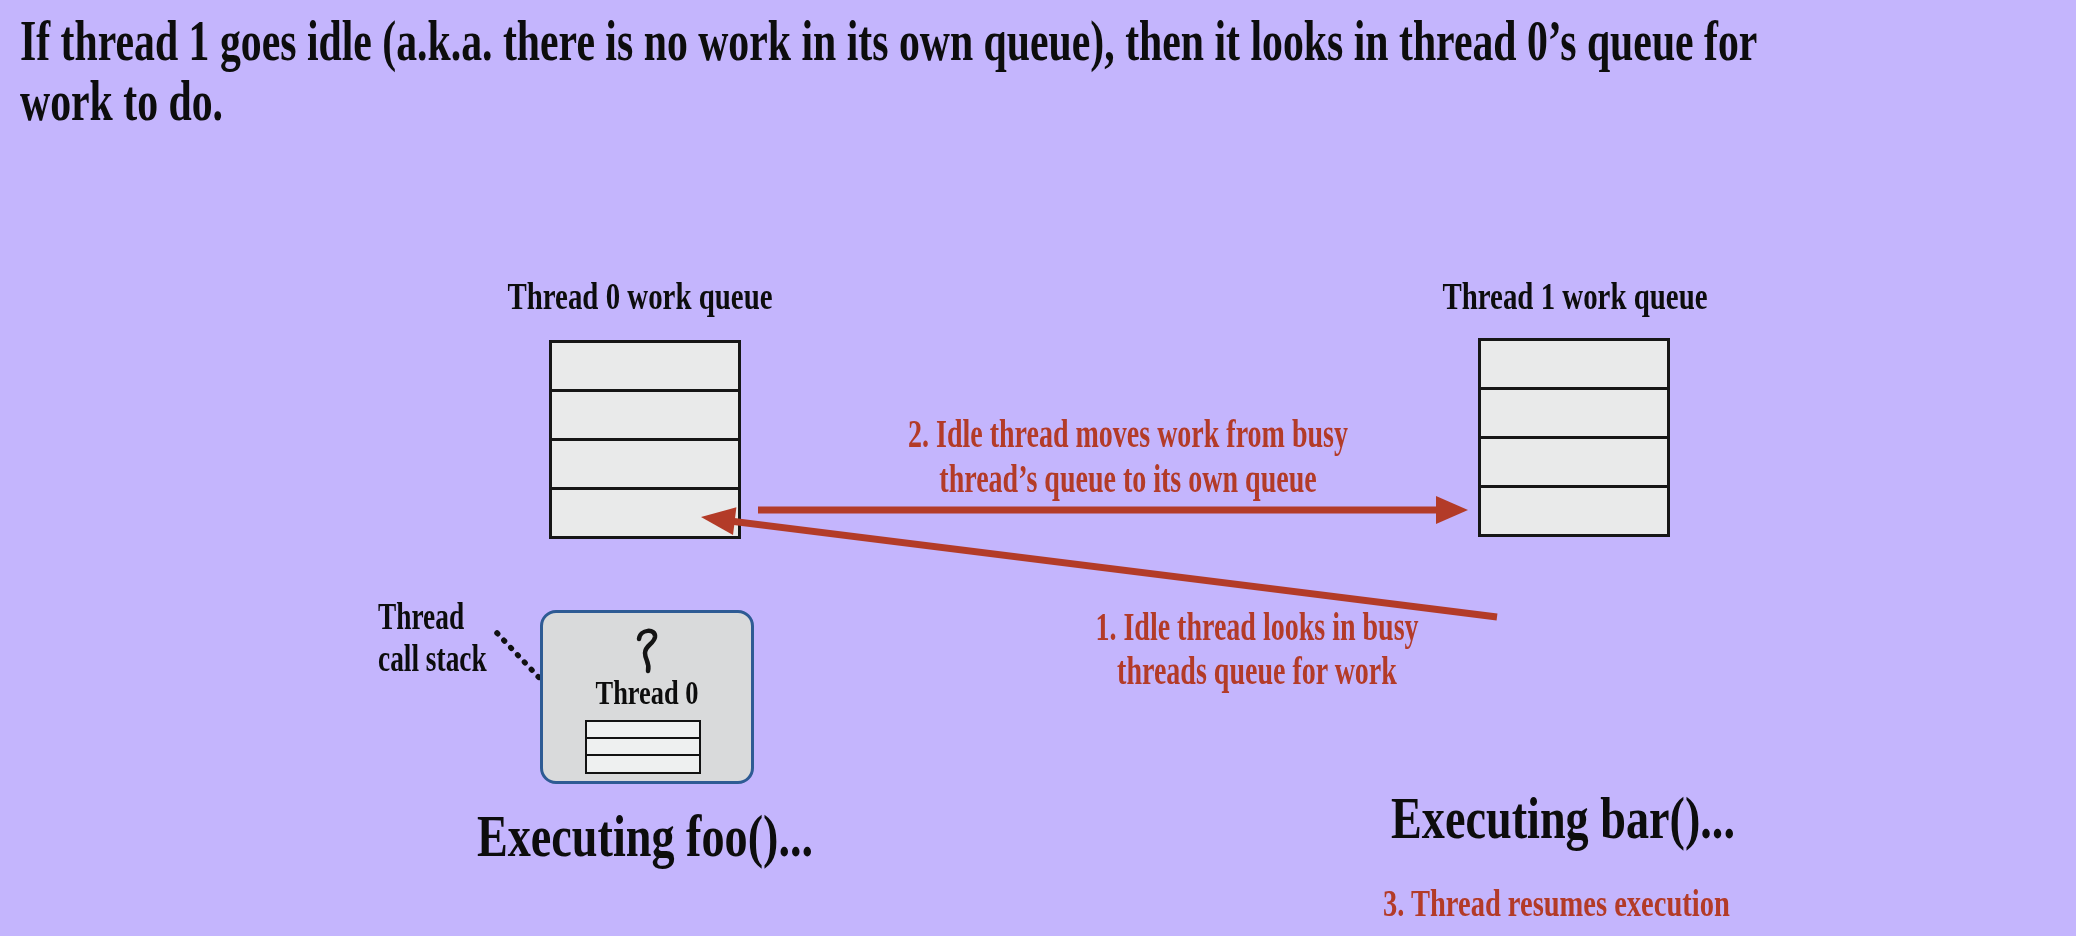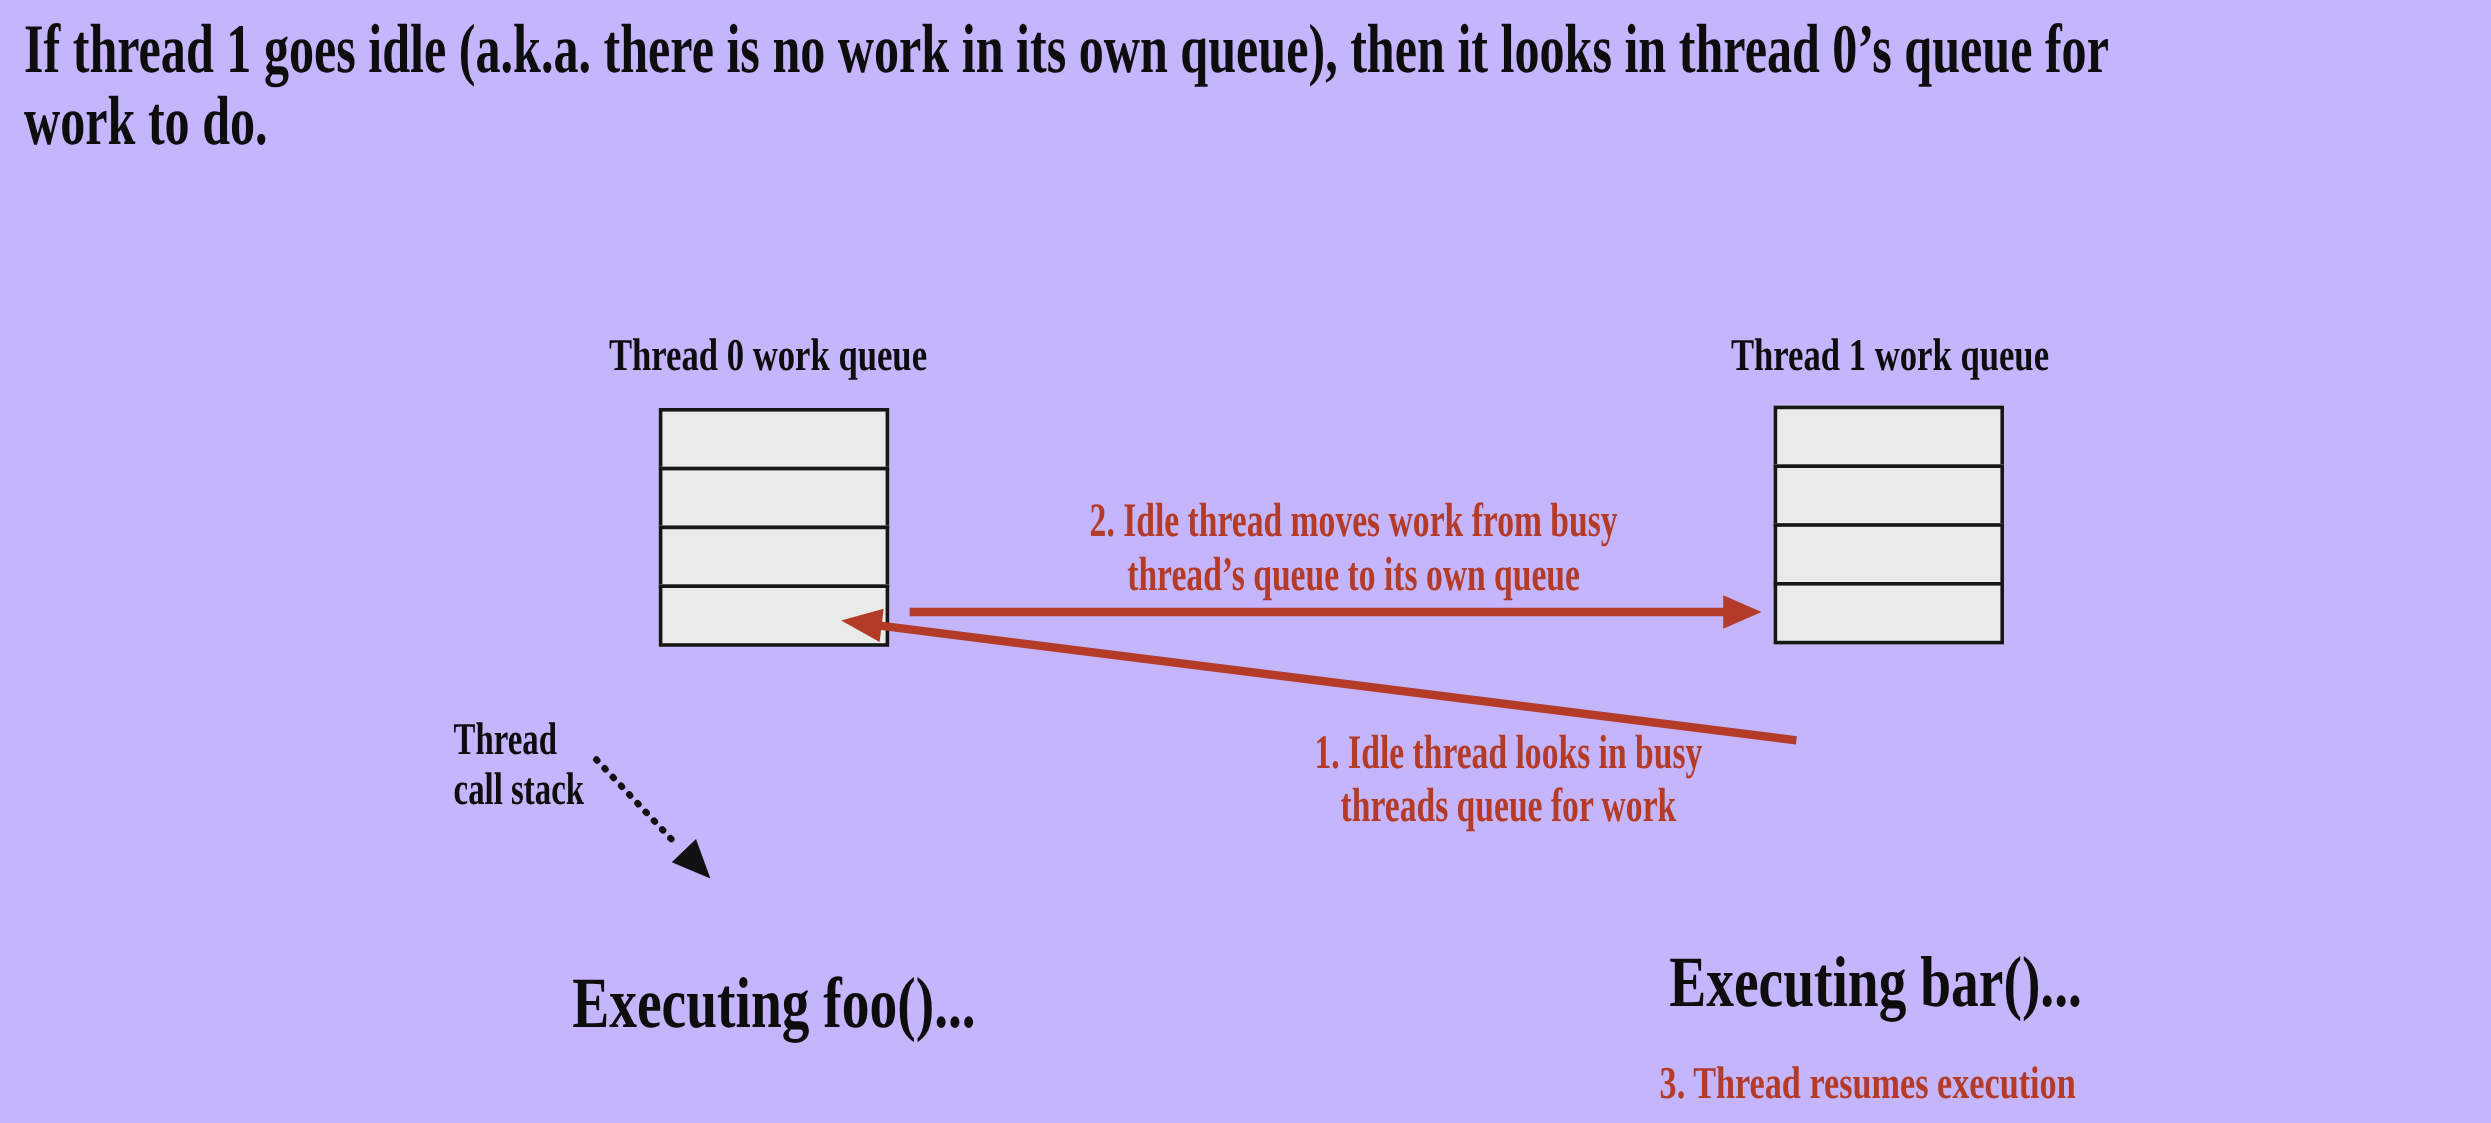--- a/index.html
+++ b/index.html
@@ -87,18 +87,29 @@
   <div class="txt red sxc" style="left:1128px; top:459px; font-size:40px; transform:translateX(-50%) scaleX(0.70);">thread’s queue to its own queue</div>
 
   <div class="txt red sxc" style="left:1257px; top:607px; font-size:40px; transform:translateX(-50%) scaleX(0.70);">1. Idle thread looks in busy</div>
   <div class="txt red sxc" style="left:1257px; top:651px; font-size:40px; transform:translateX(-50%) scaleX(0.70);">threads queue for work</div>
 
   <div class="txt red sxl" style="left:1383px; top:884px; font-size:38px; transform:scaleX(0.75);">3. Thread resumes execution</div>
 
   <div class="txt sxl" style="left:378px; top:597px; font-size:38px; transform:scaleX(0.72);">Thread</div>
   <div class="txt sxl" style="left:378px; top:639px; font-size:38px; transform:scaleX(0.72);">call stack</div>
 
+  <div class="threadbox" style="left:540px; top:610px; width:208px; height:168px;">
+    <svg class="squiggle" style="left:91px; top:14px;" width="26" height="50" viewBox="0 0 26 50">
+      <path d="M5 12 C 6 2 22 1 21 10 C 20 17 11 18 11 26 C 11 33 16 35 14 44" stroke="#141414" stroke-width="4.5" fill="none" stroke-linecap="round"></path>
+    </svg>
+    <div class="tname" style="left:50%; top:64px; font-size:33px; transform:translateX(-50%) scaleX(0.8); transform-origin:center top;">Thread 0</div>
+    <div class="stack" style="left:42px; top:107px;">
+      <div class="srow"></div>
+      <div class="srow"></div>
+      <div class="srow"></div>
+    </div>
+  </div>
 
 
   <div class="txt sxc" style="left:645px; top:806px; font-size:60px; transform:translateX(-50%) scaleX(0.77);">Executing foo()...</div>
   <div class="txt sxc" style="left:1563px; top:788px; font-size:60px; transform:translateX(-50%) scaleX(0.77);">Executing bar()...</div>
 
 </div>
 
 </body></html>

